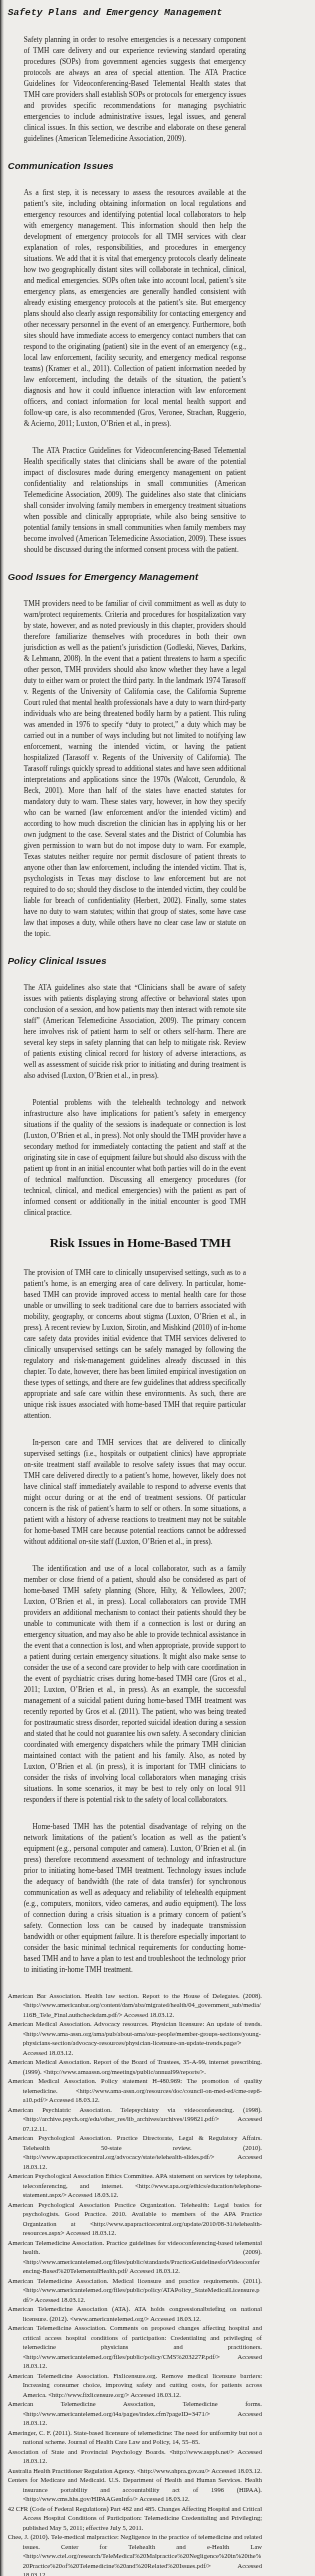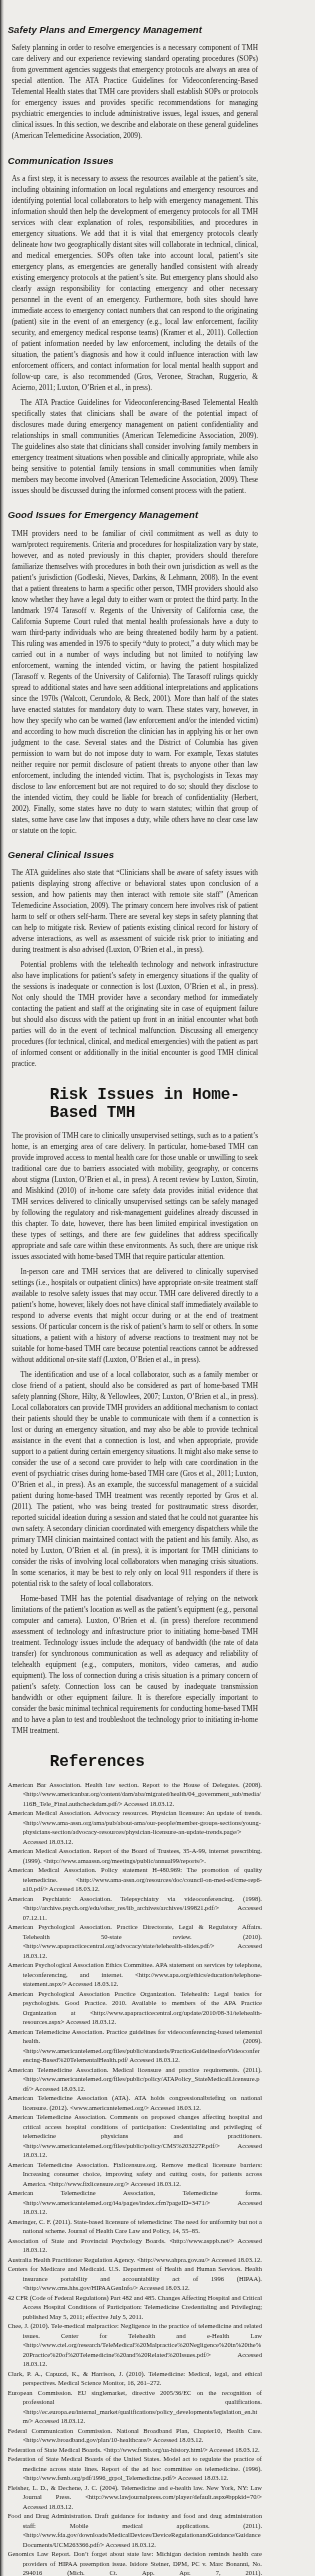--- a/index.html
+++ b/index.html
@@ -27,35 +27,35 @@
   h2{margin:0;}
   h2.sub{
     font-family:"Liberation Sans", sans-serif;
     font-style:italic;
     font-weight:700;
     font-size:9.5px;
     letter-spacing:0.1px;
     color:#1c1c1a;
     margin:13.4px 0 7.2px 0;
   }
-  h2.sub.first{margin-top:18px;}
+  h2.sub.first{margin-top:1px;font-family:Liberation Mono, monospace;}
   h2.big{
-    font-family:Liberation Mono, monospace;
+    font-family:Liberation Serif, serif;
     font-weight:700;
-    font-size:16px;
+    font-size:13px;
     letter-spacing:-0.1px;
     color:#161614;
     margin:16.5px 0 8.8px 0;
     padding-left:42px;
   }
   p.bp{
     font-size:7.3px;
     line-height:11px;
     text-align:justify;
-    margin:4px;
+    margin:16px;
   }
   p.bp.ind{text-indent:8.8px;}
   p.ref{
     font-size:6.5px;
     line-height:9.5px;
     text-align:justify;
     margin:0;
     padding-left:15px;
     text-indent:-15px;
     overflow-wrap:anywhere;
@@ -68,29 +68,28 @@
 <div class="page">
   <div class="gutter"></div>
   <main class="content" id="content">
       <h2 class="sub first">Safety Plans and Emergency Management</h2>
       <p class="bp"><span>Safety planning in order to resolve emergencies is a necessary component of TMH care delivery and our experience reviewing standard operating procedures (SOPs) from government agencies suggests that emergency protocols are always an area of special attention. The ATA Practice Guidelines for Videoconferencing-Based Telemental Health states that TMH care providers shall establish SOPs or protocols for emergency issues and provides specific recommendations for managing psychiatric emergencies to include administrative issues, legal issues, and general clinical issues. In this section, we describe and elaborate on these general guidelines (American Telemedicine Association, 2009).</span></p>
       <h2 class="sub">Communication Issues</h2>
       <p class="bp"><span>As a first step, it is necessary to assess the resources available at the patient’s site, including obtaining information on local regulations and emergency resources and identifying potential local collaborators to help with emergency management. This information should then help the development of emergency protocols for all TMH services with clear explanation of roles, responsibilities, and procedures in emergency situations. We add that it is vital that emergency protocols clearly delineate how two geographically distant sites will collaborate in technical, clinical, and medical emergencies. SOPs often take into account local, patient’s site emergency plans, as emergencies are generally handled consistent with already existing emergency protocols at the patient’s site. But emergency plans should also clearly assign responsibility for contacting emergency and other necessary personnel in the event of an emergency. Furthermore, both sites should have immediate access to emergency contact numbers that can respond to the originating (patient) site in the event of an emergency (e.g., local law enforcement, facility security, and emergency medical response teams) (Kramer et al., 2011). Collection of patient information needed by law enforcement, including the details of the situation, the patient’s diagnosis and how it could influence interaction with law enforcement officers, and contact information for local mental health support and follow-up care, is also recommended (Gros, Veronee, Strachan, Ruggerio, &amp; Acierno, 2011; Luxton, O’Brien et al., in press).</span></p>
       <p class="bp ind"><span>The ATA Practice Guidelines for Videoconferencing-Based Telemental Health specifically states that clinicians shall be aware of the potential impact of disclosures made during emergency management on patient confidentiality and relationships in small communities (American Telemedicine Association, 2009). The guidelines also state that clinicians shall consider involving family members in emergency treatment situations when possible and clinically appropriate, while also being sensitive to potential family tensions in small communities when family members may become involved (American Telemedicine Association, 2009). These issues should be discussed during the informed consent process with the patient.</span></p>
       <h2 class="sub">Good Issues for Emergency Management</h2>
       <p class="bp"><span>TMH providers need to be familiar of civil commitment as well as duty to warn/protect requirements. Criteria and procedures for hospitalization vary by state, however, and as noted previously in this chapter, providers should therefore familiarize themselves with procedures in both their own jurisdiction as well as the patient’s jurisdiction (Godleski, Nieves, Darkins, &amp; Lehmann, 2008). In the event that a patient threatens to harm a specific other person, TMH providers should also know whether they have a legal duty to either warn or protect the third party. In the landmark 1974 </span><span class="i">Tarasoff v. Regents of the University of California</span><span> case, the California Supreme Court ruled that mental health professionals have a duty to warn third-party individuals who are being threatened bodily harm by a patient. This ruling was amended in 1976 to specify “duty to protect,” a duty which may be carried out in a number of ways including but not limited to notifying law enforcement, warning the intended victim, or having the patient hospitalized (</span><span class="i">Tarasoff v. Regents of the University of California</span><span>). The </span><span class="i">Tarasoff</span><span> rulings quickly spread to additional states and have seen additional interpretations and applications since the 1970s (Walcott, Cerundolo, &amp; Beck, 2001). More than half of the states have enacted statutes for mandatory duty to warn. These states vary, however, in how they specify who can be warned (law enforcement and/or the intended victim) and according to how much discretion the clinician has in applying his or her own judgment to the case. Several states and the District of Columbia has given permission to warn but do not impose duty to warn. For example, Texas statutes neither require nor permit disclosure of patient threats to anyone other than law enforcement, including the intended victim. That is, psychologists in Texas may disclose to law enforcement but are not required to do so; should they disclose to the intended victim, they could be liable for breach of confidentiality (Herbert, 2002). Finally, some states have no duty to warn statutes; within that group of states, some have case law that imposes a duty, while others have no clear case law or statute on the topic.</span></p>
-      <h2 class="sub">General Clinical Issues</h2>
+      <h2 class="sub">Policy Clinical Issues</h2>
       <p class="bp"><span>The ATA guidelines also state that “Clinicians </span><span class="i">shall b</span><span>e aware of safety issues with patients displaying strong affective or behavioral states upon conclusion of a session, and how patients may then interact with remote site staff” (American Telemedicine Association, 2009). The primary concern here involves risk of patient harm to self or others self-harm. There are several key steps in safety planning that can help to mitigate risk. Review of patients existing clinical record for history of adverse interactions, as well as assessment of suicide risk prior to initiating and during treatment is also advised (Luxton, O’Brien et al., in press).</span></p>
       <p class="bp ind"><span>Potential problems with the telehealth technology and network infrastructure also have implications for patient’s safety in emergency situations if the quality of the sessions is inadequate or connection is lost (Luxton, O’Brien et al., in press). Not only should the TMH provider have a secondary method for immediately contacting the patient and staff at the originating site in case of equipment failure but should also discuss with the patient up front in an initial encounter what both parties will do in the event of technical malfunction. Discussing all emergency procedures (for technical, clinical, and medical emergencies) with the patient as part of informed consent or additionally in the initial encounter is good TMH clinical practice.</span></p>
       <h2 class="big">Risk Issues in Home-Based TMH</h2>
       <p class="bp"><span>The provision of TMH care to clinically unsupervised settings, such as to a patient’s home, is an emerging area of care delivery. In particular, home-based TMH can provide improved access to mental health care for those unable or unwilling to seek traditional care due to barriers associated with mobility, geography, or concerns about stigma (Luxton, O’Brien et al., in press). A recent review by Luxton, Sirotin, and Mishkind (2010) of in-home care safety data provides initial evidence that TMH services delivered to clinically unsupervised settings can be safely managed by following the regulatory and risk-management guidelines already discussed in this chapter. To date, however, there has been limited empirical investigation on these types of settings, and there are few guidelines that address specifically appropriate and safe care within these environments. As such, there are unique risk issues associated with home-based TMH that require particular attention.</span></p>
       <p class="bp ind"><span>In-person care and TMH services that are delivered to clinically supervised settings (i.e., hospitals or outpatient clinics) have appropriate on-site treatment staff available to resolve safety issues that may occur. TMH care delivered directly to a patient’s home, however, likely does not have clinical staff immediately available to respond to adverse events that might occur during or at the end of treatment sessions. Of particular concern is the risk of patient’s harm to self or others. In some situations, a patient with a history of adverse reactions to treatment may not be suitable for home-based TMH care because potential reactions cannot be addressed without additional on-site staff (Luxton, O’Brien et al., in press).</span></p>
       <p class="bp ind"><span>The identification and use of a local collaborator, such as a family member or close friend of a patient, should also be considered as part of home-based TMH safety planning (Shore, Hilty, &amp; Yellowlees, 2007; Luxton, O’Brien et al., in press). Local collaborators can provide TMH providers an additional mechanism to contact their patients should they be unable to communicate with them if a connection is lost or during an emergency situation, and may also be able to provide technical assistance in the event that a connection is lost, and when appropriate, provide support to a patient during certain emergency situations. It might also make sense to consider the use of a second care provider to help with care coordination in the event of psychiatric crises during home-based TMH care (Gros et al., 2011; Luxton, O’Brien et al., in press). As an example, the successful management of a suicidal patient during home-based TMH treatment was recently reported by Gros et al. (2011). The patient, who was being treated for posttraumatic stress disorder, reported suicidal ideation during a session and stated that he could not guarantee his own safety. A secondary clinician coordinated with emergency dispatchers while the primary TMH clinician maintained contact with the patient and his family. Also, as noted by Luxton, O’Brien et al. (in press), it is important for TMH clinicians to consider the risks of involving local collaborators when managing crisis situations. In some scenarios, it may be best to rely only on local 911 responders if there is potential risk to the safety of local collaborators.</span></p>
       <p class="bp ind"><span>Home-based TMH has the potential disadvantage of relying on the network limitations of the patient’s location as well as the patient’s equipment (e.g., personal computer and camera). Luxton, O’Brien et al. (in press) therefore recommend assessment of technology and infrastructure prior to initiating home-based TMH treatment. Technology issues include the adequacy of bandwidth (the rate of data transfer) for synchronous communication as well as adequacy and reliability of telehealth equipment (e.g., computers, monitors, video cameras, and audio equipment). The loss of connection during a crisis situation is a primary concern of patient’s safety. Connection loss can be caused by inadequate transmission bandwidth or other equipment failure. It is therefore especially important to consider the basic minimal technical requirements for conducting home-based TMH and to have a plan to test and troubleshoot the technology prior to initiating in-home TMH treatment.</span></p>
-      <h2 class="big">References</h2>
       <p class="ref"><span class="i">American Bar Association. Health law section. Report to the House of Delegates.</span><span> (2008). &lt;http://www.americanbar.org/content/dam/aba/migrated/health/04_government_sub/media/116B_Tele_Final.authcheckdam.pdf/&gt; Accessed 18.03.12.</span></p>
       <p class="ref"><span class="i">American Medical Association. Advocacy resources. Physician licensure: An update of trends.</span><span> &lt;http://www.ama-assn.org/ama/pub/about-ama/our-people/member-groups-sections/young-physicians-section/advocacy-resources/physician-licensure-an-update-trends.page/&gt; Accessed 18.03.12.</span></p>
       <p class="ref"><span class="i">American Medical Association. Report of the Board of Trustees, 35-A-99, internet prescribing.</span><span> (1999). &lt;http://www.amaassn.org/meetings/public/annual99/reports/&gt;.</span></p>
       <p class="ref"><span class="i">American Medical Association. Policy statement H-480.969: The promotion of quality telemedicine.</span><span> &lt;http://www.ama-assn.org/resources/doc/council-on-med-ed/cme-rep6-a10.pdf/&gt; Accessed 18.03.12.</span></p>
       <p class="ref"><span class="i">American Psychiatric Association. Telepsychiatry via videoconferencing.</span><span> (1998). &lt;http://archive.psych.org/edu/other_res/lib_archives/archives/199821.pdf/&gt; Accessed 07.12.11.</span></p>
       <p class="ref"><span class="i">American Psychological Association. Practice Directorate, Legal &amp; Regulatory Affairs. Telehealth 50-state review.</span><span> (2010). &lt;http://www.apapracticecentral.org/advocacy/state/telehealth-slides.pdf/&gt; Accessed 18.03.12.</span></p>
       <p class="ref"><span class="i">American Psychological Association Ethics Committee. APA statement on services by telephone, teleconferencing, and internet.</span><span> &lt;http://www.apa.org/ethics/education/telephone-statement.aspx/&gt; Accessed 18.03.12.</span></p>
       <p class="ref"><span class="i">American Psychological Association Practice Organization.</span><span> Telehealth: Legal basics for psychologists. Good Practice. 2010. Available to members of the APA Practice Organization at &lt;http://www.apapracticecentral.org/update/2010/08-31/telehealth-resources.aspx&gt; Accessed 18.03.12.</span></p>
       <p class="ref"><span class="i">American Telemedicine Association. Practice guidelines for videoconferencing-based telemental health.</span><span> (2009).&lt;http://www.americantelemed.org/files/public/standards/PracticeGuidelinesforVideoconferencing-Based%20TelementalHealth.pdf/ Accessed 18.03.12.</span></p>
       <p class="ref"><span class="i">American Telemedicine Association. Medical licensure and practice requirements.</span><span> (2011). &lt;http://www.americantelemed.org/files/public/policy/ATAPolicy_StateMedicalLicensure.pdf/&gt; Accessed 18.03.12.</span></p>

